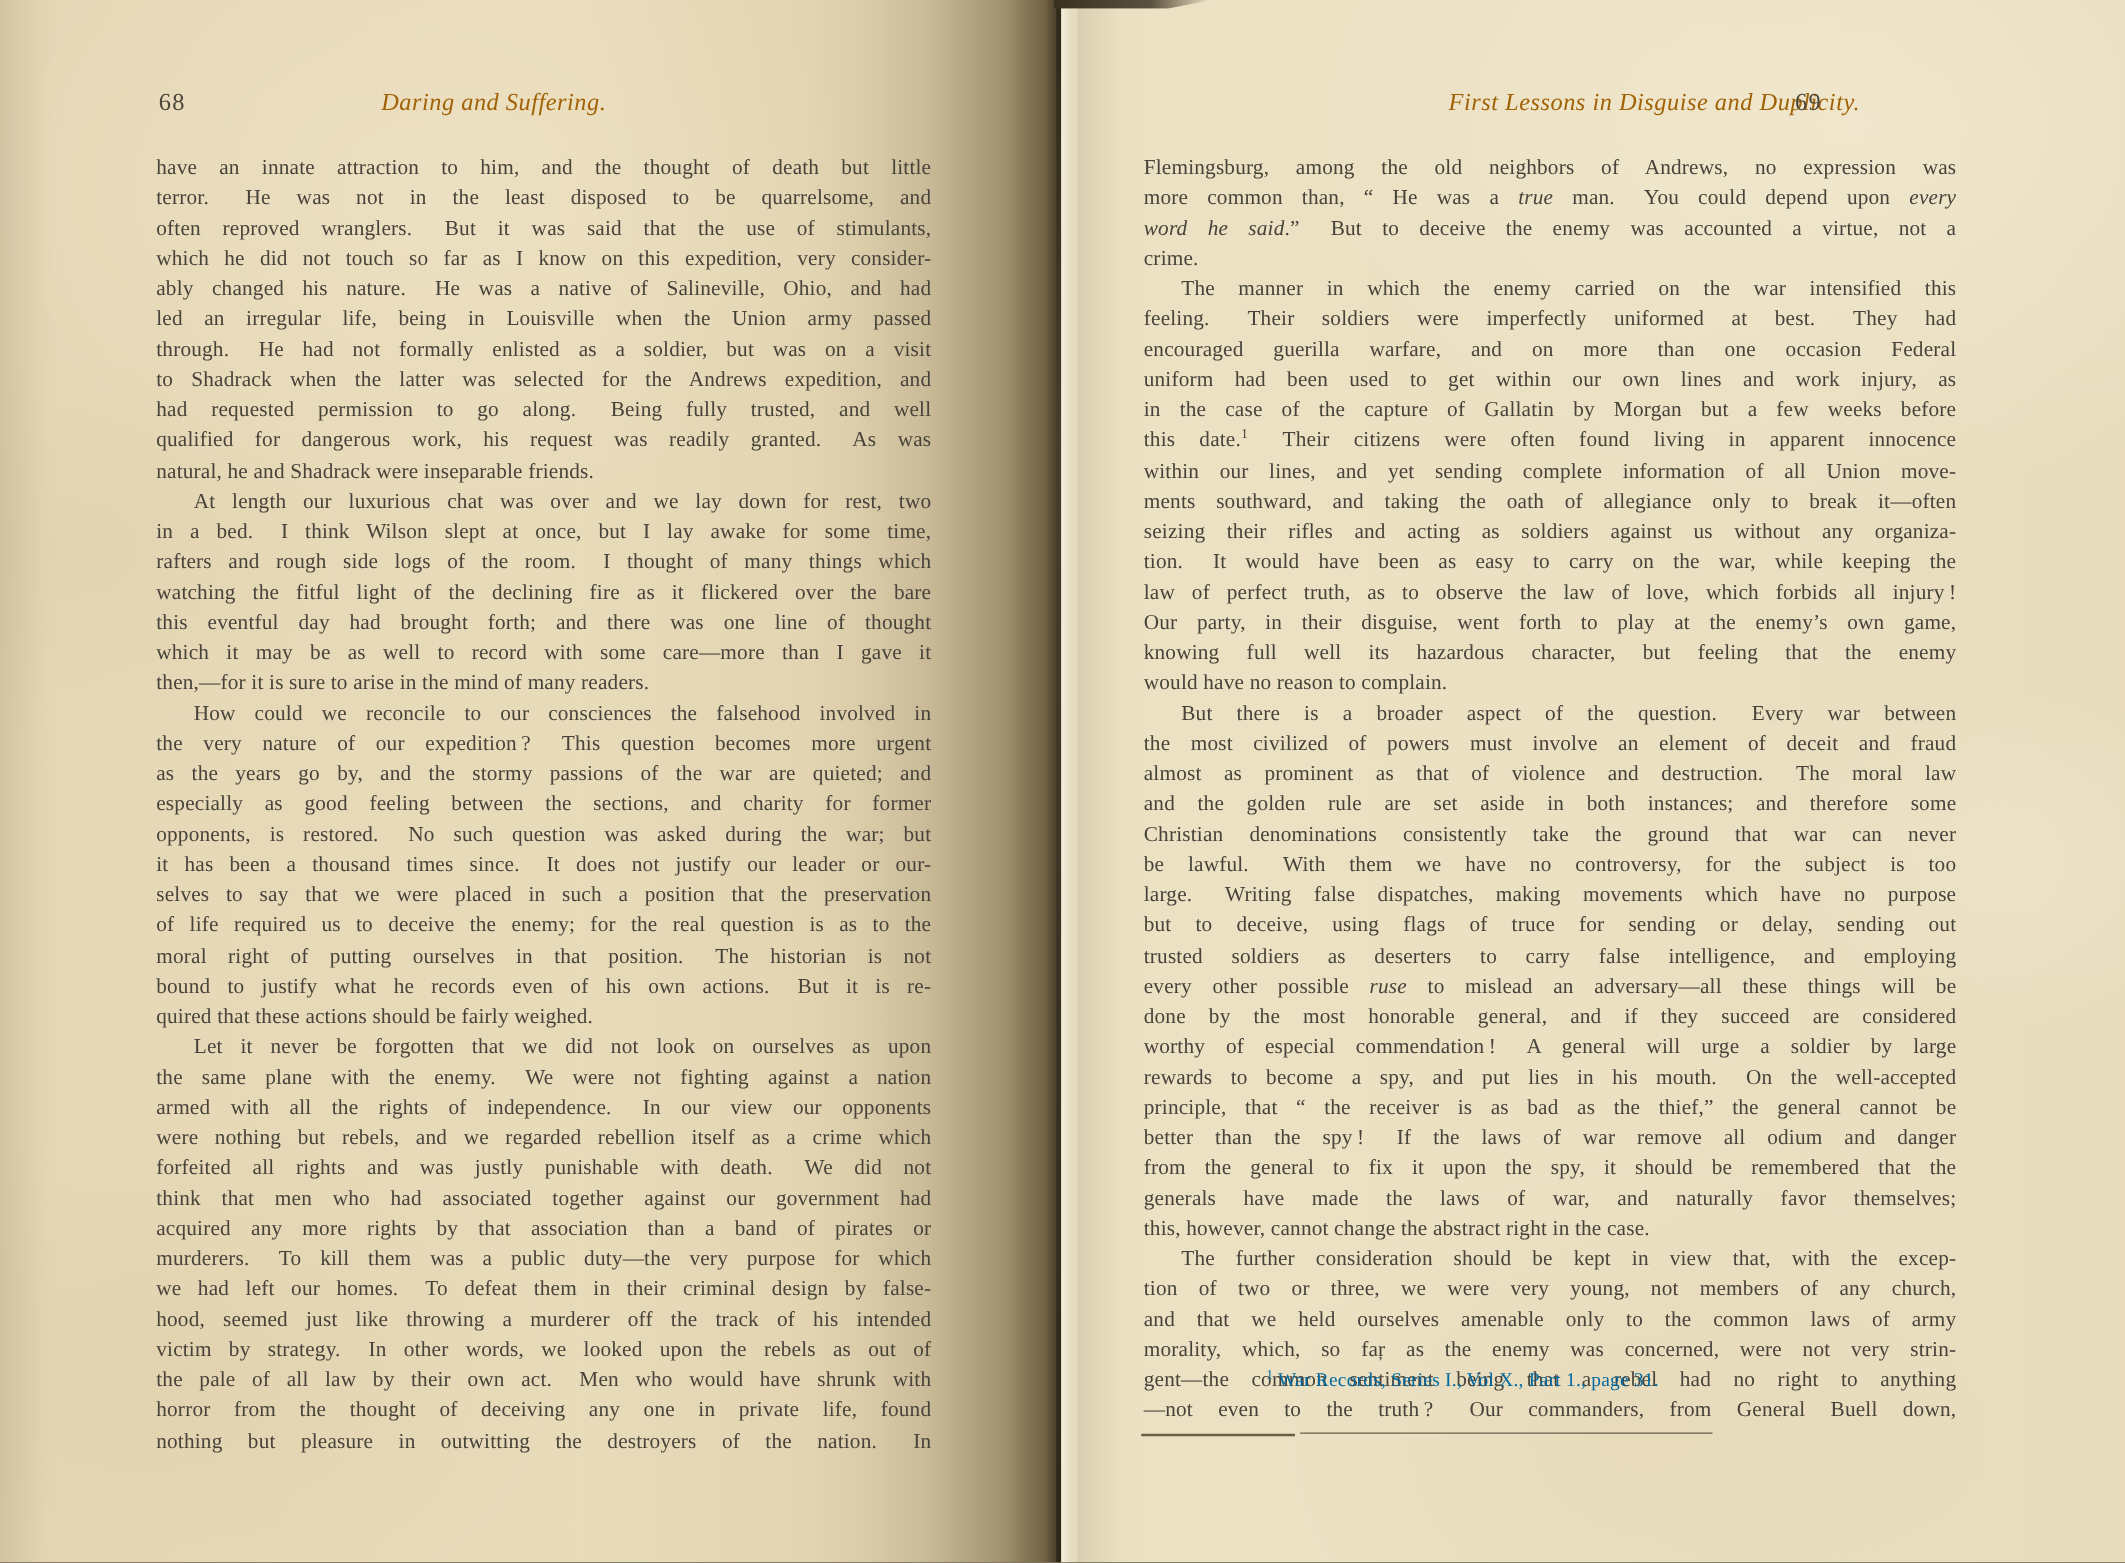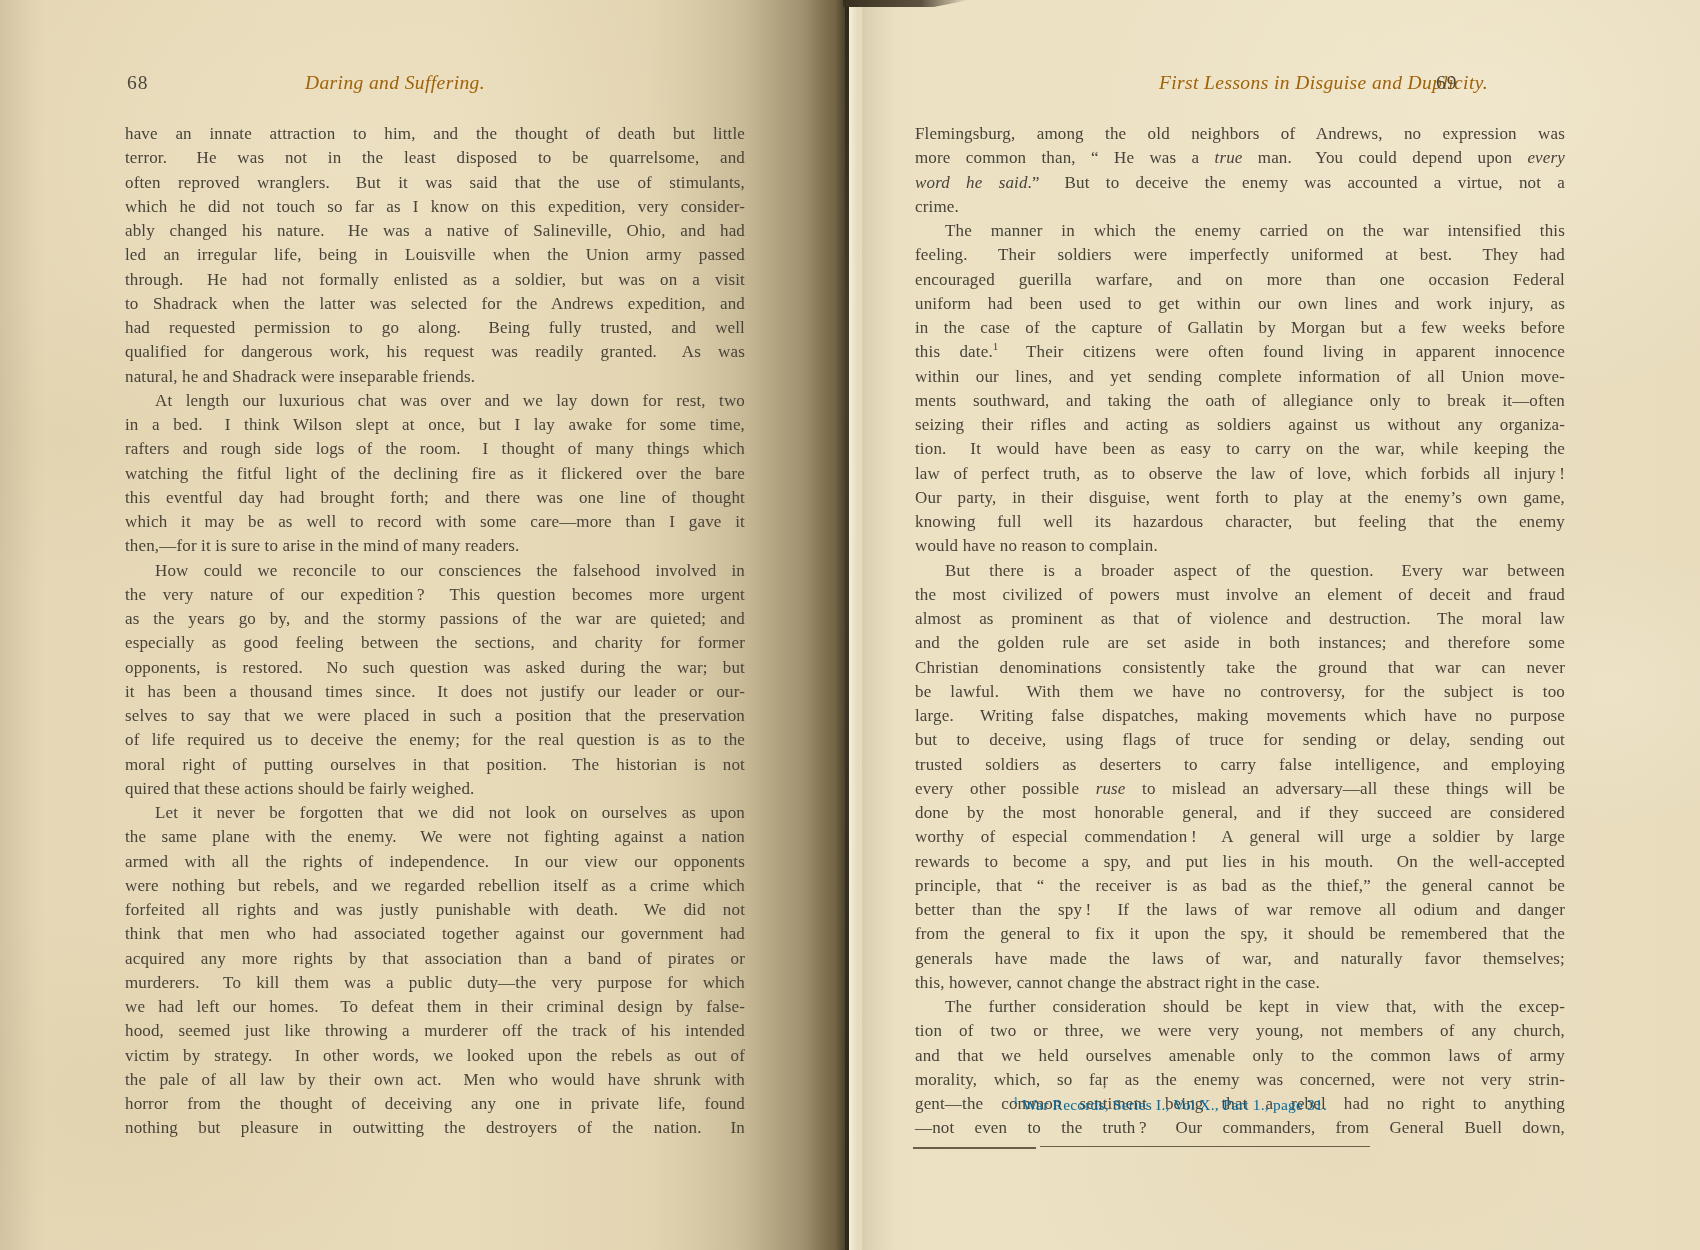--- a/index.html
+++ b/index.html
@@ -148,20 +148,21 @@
       <div>
         <div class="line indent">How could we reconcile to our consciences the falsehood involved in</div>
         <div class="line">the very nature of our expedition ?  This question becomes more urgent</div>
         <div class="line">as the years go by, and the stormy passions of the war are quieted; and</div>
         <div class="line">especially as good feeling between the sections, and charity for former</div>
         <div class="line">opponents, is restored.  No such question was asked during the war; but</div>
         <div class="line">it has been a thousand times since.  It does not justify our leader or our-</div>
         <div class="line">selves to say that we were placed in such a position that the preservation</div>
         <div class="line">of life required us to deceive the enemy; for the real question is as to the</div>
         <div class="line">moral right of putting ourselves in that position.  The historian is not</div>
+        <div class="line">bound to justify what he records even of his own actions.  But it is re-</div>
         <div class="line lastline">quired that these actions should be fairly weighed.</div>
       </div>
       <div>
         <div class="line indent">Let it never be forgotten that we did not look on ourselves as upon</div>
         <div class="line">the same plane with the enemy.  We were not fighting against a nation</div>
         <div class="line">armed with all the rights of independence.  In our view our opponents</div>
         <div class="line">were nothing but rebels, and we regarded rebellion itself as a crime which</div>
         <div class="line">forfeited all rights and was justly punishable with death.  We did not</div>
         <div class="line">think that men who had associated together against our government had</div>
         <div class="line">acquired any more rights by that association than a band of pirates or</div>

